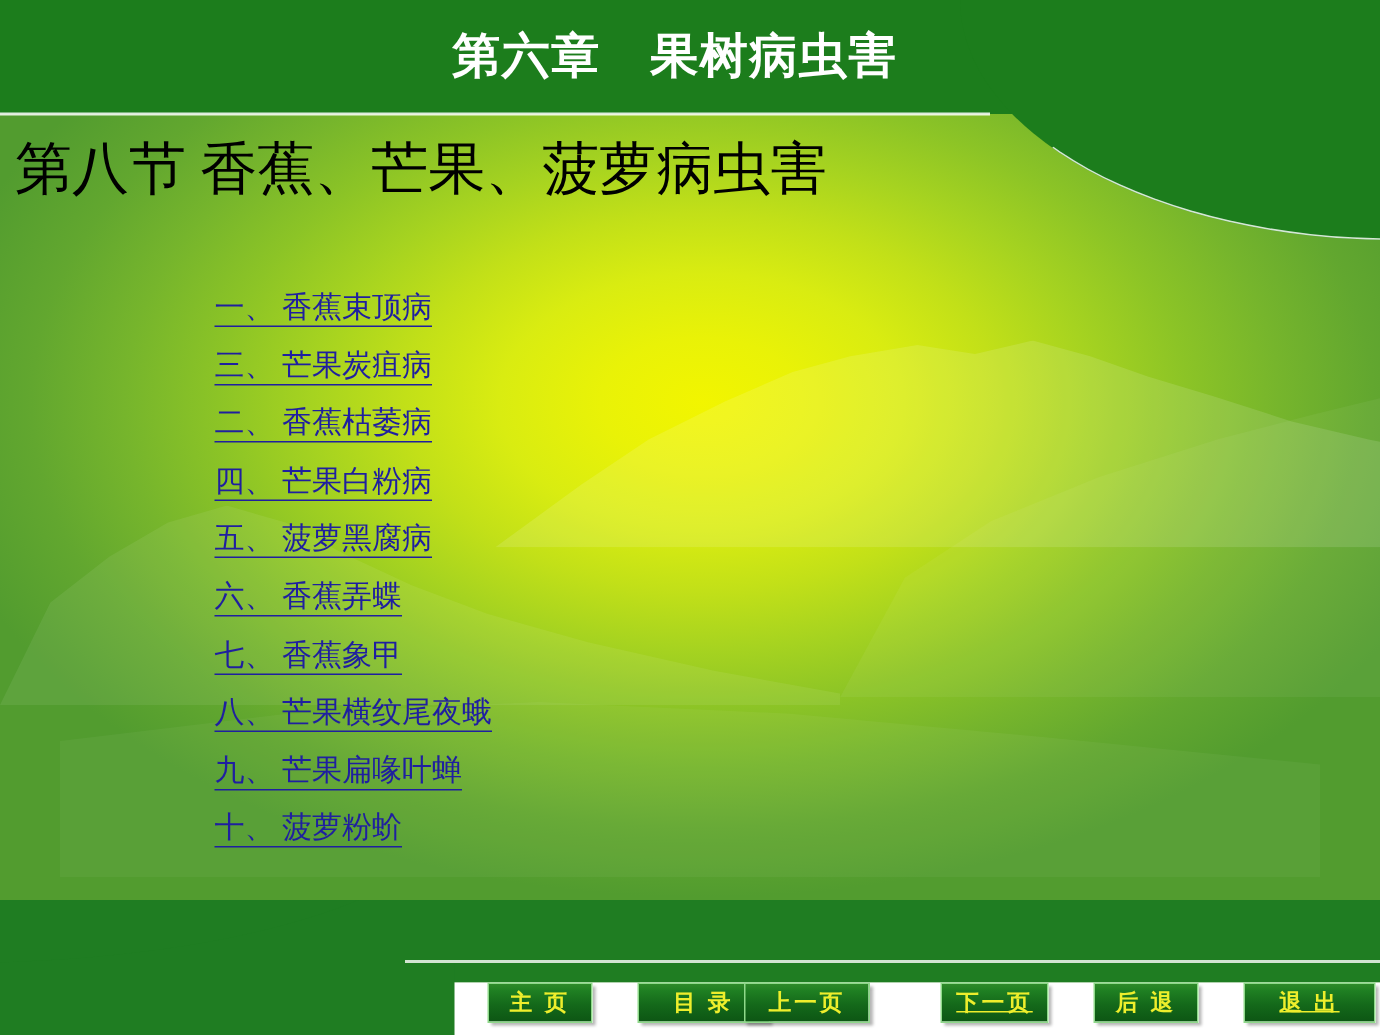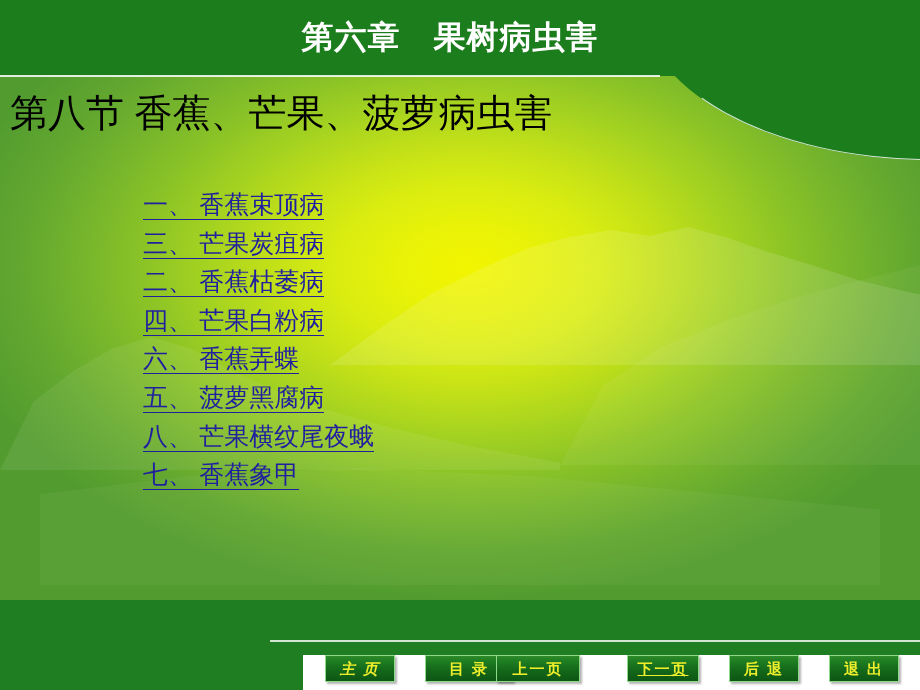--- a/index.html
+++ b/index.html
@@ -134,35 +134,35 @@
   }
 
   .slide-subtitle {
     position: absolute;
     left: 10px;
     top: 88px;
     width: 700px;
     color: #000000;
     font-size: 38px;
     line-height: 50px;
-    font-family: Liberation Sans, sans-serif;
+    font-family: Liberation Serif, serif;
     white-space: pre;
   }
 
   
   .toc {
     position: absolute;
     left: 143px;
     top: 186px;
     width: 480px;
   }
   .toc-item {
     display: block;
     color: #1f1fa0;
-    font-size: 25px;
+    font-size: 20px;
     line-height: 38.6px;
     font-family: "Liberation Serif", "DejaVu Serif", serif;
     text-decoration: none;
     white-space: pre;
     width: fit-content;
     cursor: pointer;
   }
   .toc-item .txt {
     border-bottom: 1.5px solid #1f1fa0;
     padding-bottom: 1px;
@@ -234,26 +234,26 @@
     line-height: 25px;
     text-align: center;
     font-family: "Liberation Sans", "DejaVu Sans", sans-serif;
     font-weight: bold;
     letter-spacing: 2px;
     box-shadow: 2px 2px 2px rgba(0,0,0,0.30);
     cursor: pointer;
     white-space: pre;
     user-select: none;
   }
-  #btn0 { left: 325px; width: 70px; font-style: italic; }
+  #btn0 { left: 325px; width: 70px; }
   #btn1 { left: 425px; width: 88px; }
   #btn2 { left: 496px; width: 84px; }
   #btn3 { left: 627px; width: 72px; text-decoration: underline; }
   #btn4 { left: 729px; width: 70px; }
-  #btn5 { left: 829px; width: 70px; }
+  #btn5 { left: 829px; width: 88px; text-decoration: underline; }
 </style>
 </head>
 <body>
 
 <div id="slide">
 
   <div class="body-bg"></div>
   <div class="mtn mtn-ridge1"></div>
   <div class="mtn mtn-ridge2"></div>
   <div class="mtn mtn-slope-right"></div>
@@ -266,24 +266,26 @@
 
   <div class="slide-title">第六章　果树病虫害</div>
 
   <div class="slide-subtitle">第八节 香蕉、芒果、菠萝病虫害</div>
 
   <div class="toc">
     <a class="toc-item"><span class="txt">一、 香蕉束顶病</span></a>
     <a class="toc-item"><span class="txt">三、 芒果炭疽病</span></a>
     <a class="toc-item"><span class="txt">二、 香蕉枯萎病</span></a>
     <a class="toc-item"><span class="txt">四、 芒果白粉病</span></a>
+    <a class="toc-item"><span class="txt">五、 菠萝黑腐病</span></a>
     <a class="toc-item"><span class="txt">六、 香蕉弄蝶</span></a>
-    <a class="toc-item"><span class="txt">五、 菠萝黑腐病</span></a>
+    <a class="toc-item"><span class="txt">七、 香蕉象甲</span></a>
     <a class="toc-item"><span class="txt">八、 芒果横纹尾夜蛾</span></a>
-    <a class="toc-item"><span class="txt">七、 香蕉象甲</span></a>
+    <a class="toc-item"><span class="txt">九、 芒果扁喙叶蝉</span></a>
+    <a class="toc-item"><span class="txt">十、 菠萝粉蚧</span></a>
   </div>
 
   <div class="footer-green">
     <div class="footer-curve"></div>
   </div>
   <div class="footer-hairline"></div>
   <div class="footer-white"></div>
   <div class="footer-block"></div>
 
   <div class="nav-bar">

